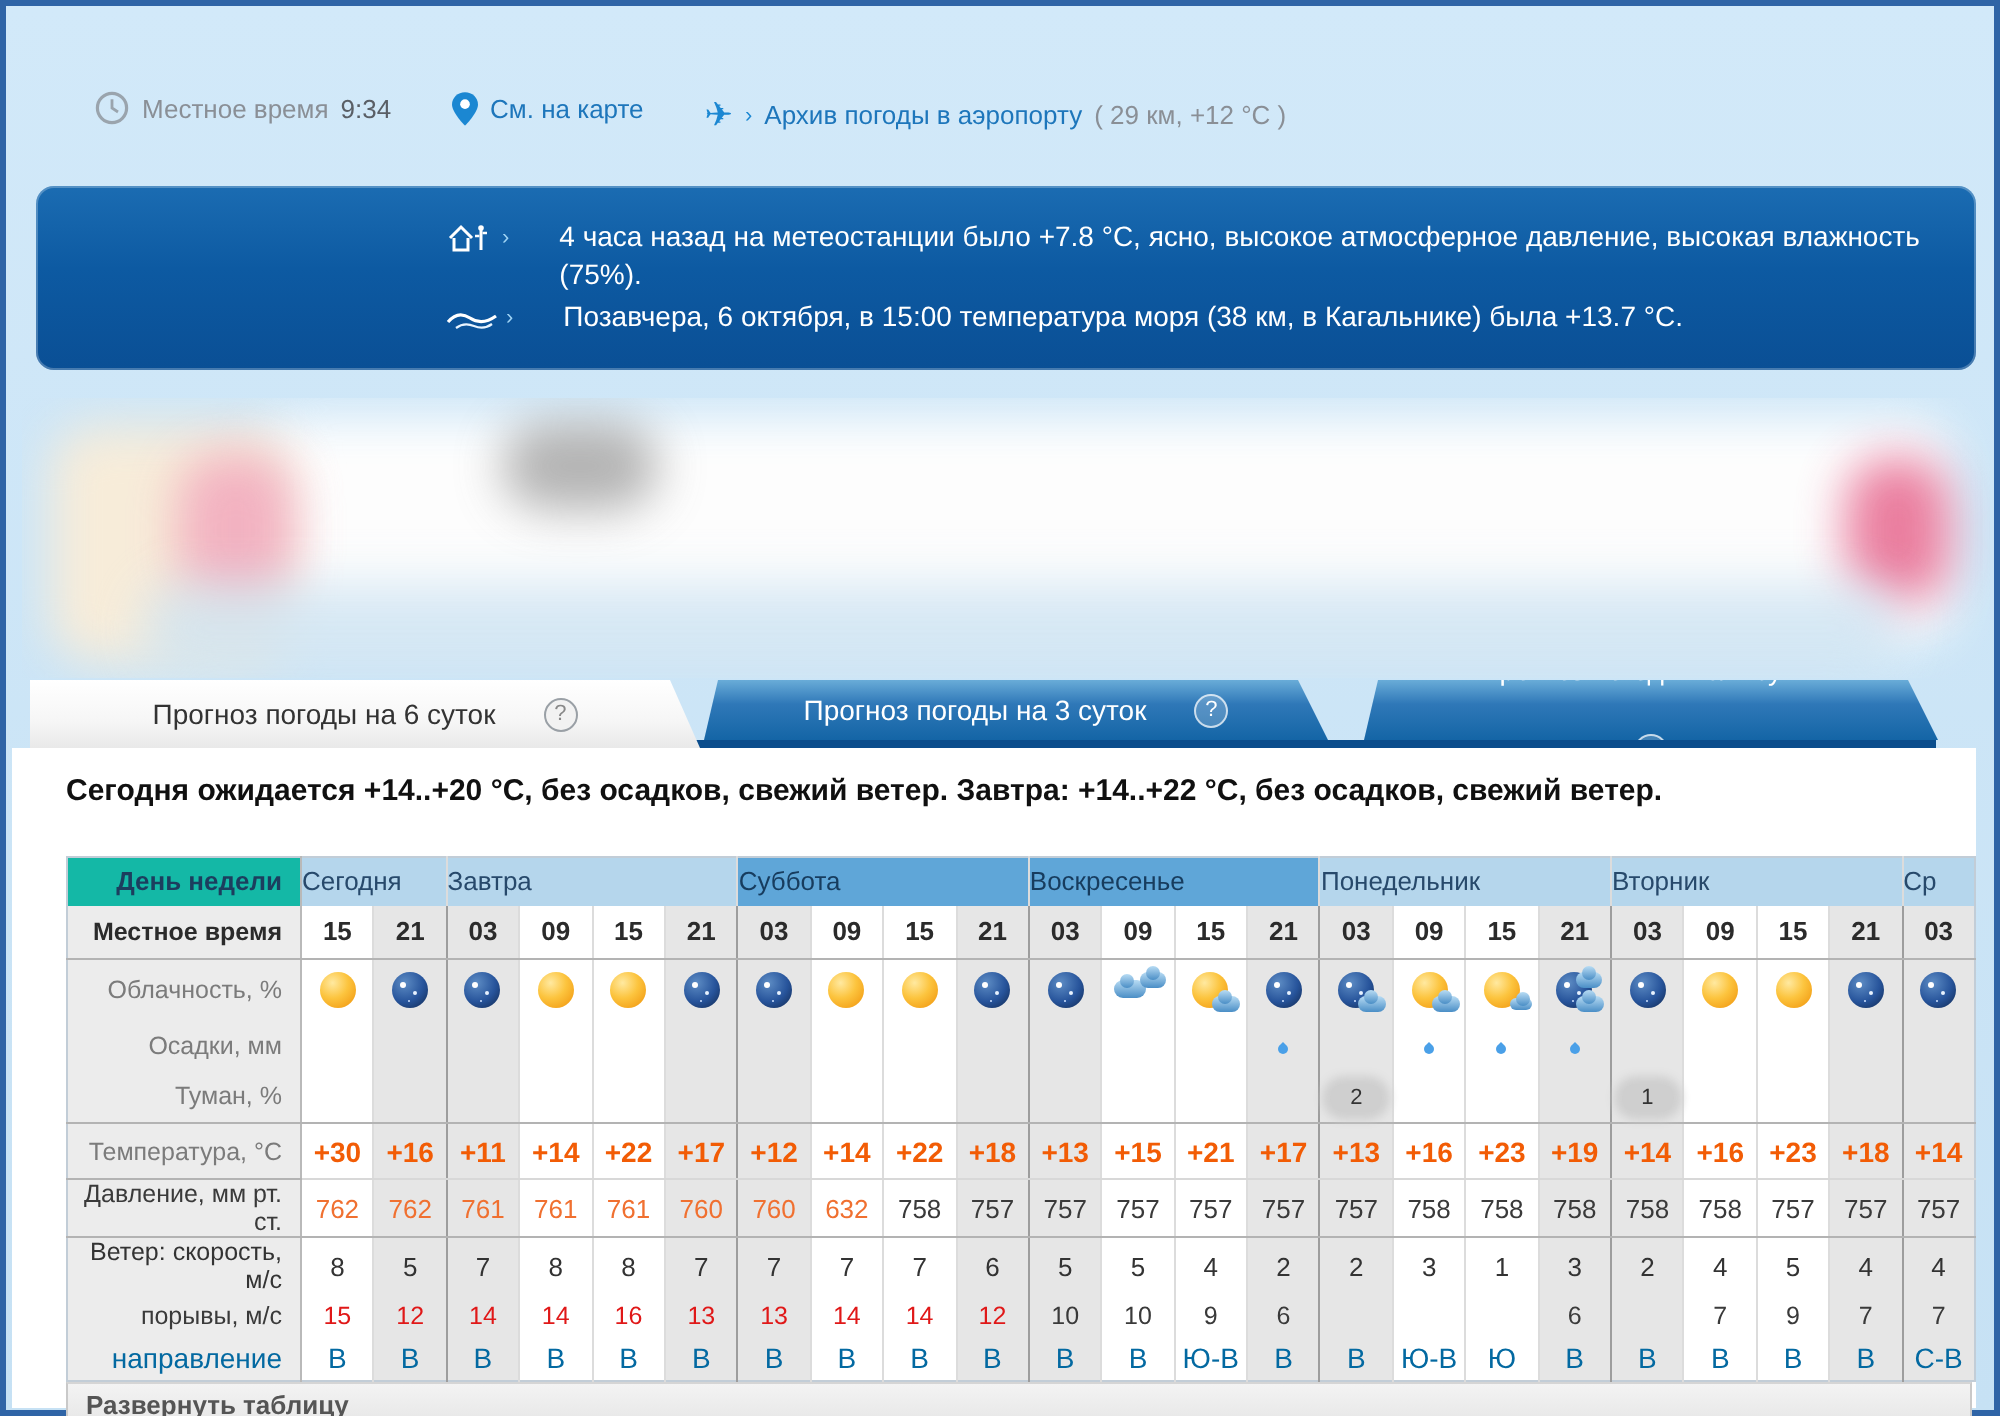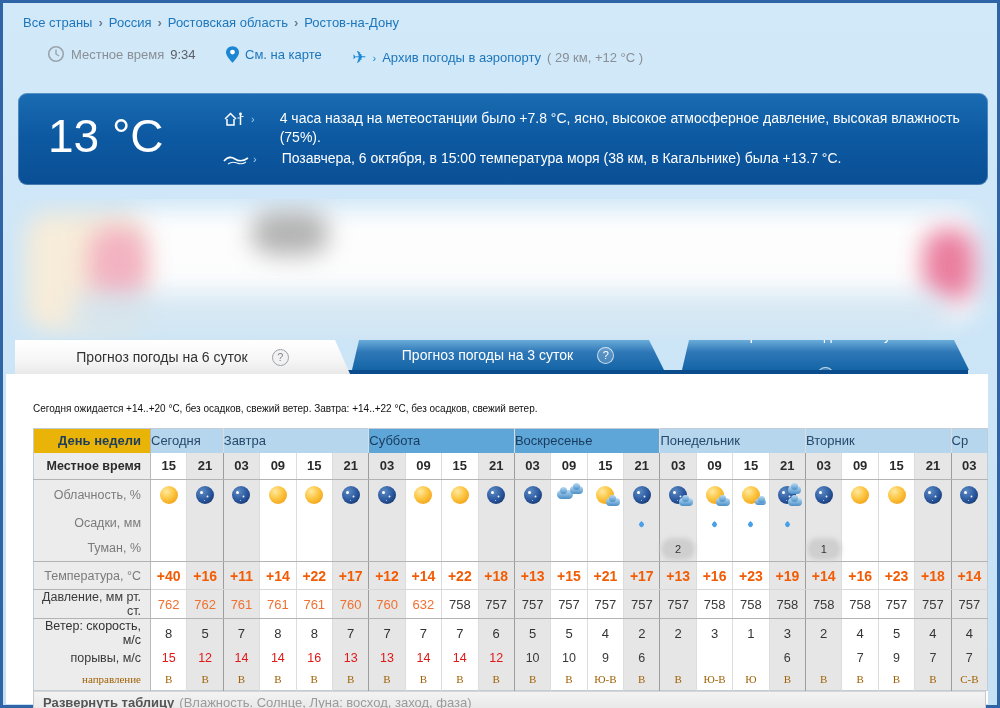--- a/index.html
+++ b/index.html
@@ -57,50 +57,50 @@
        background:rgba(255,255,255,.2);border:1px solid rgba(255,255,255,.7);cursor:pointer;}
   .tab.active{height:34px;color:#333;z-index:2;
        background:linear-gradient(180deg,#ffffff 0%,#f6f6f6 60%,#e9e9e9 100%);
        clip-path:polygon(0 0,calc(100% - 15px) 0,100% 100%,0 100%);}
   .tab.active .qmark{background:#f2f2f2;border:1px solid #9aa0a6;color:#888;}
   .tab:nth-child(2){left:12px;width:335px;}
   .tab:nth-child(3){left:349px;width:312px;}
   .tab:nth-child(4){left:679px;width:287px;flex-direction:column;}
 
   
-  .summary{position:absolute;left:30px;top:400px;font-size:10px;font-weight:normal;color:#101010;}
+  .summary{position:absolute;left:30px;top:384px;font-size:15px;font-weight:bold;color:#101010;}
 
   
   .tablewrap{position:absolute;left:30px;top:425px;width:955px;}
   table.fc{border-collapse:collapse;table-layout:fixed;width:955px;font-size:13px;
            border:1px solid #c2cdd7;background:#fff;}
   col.lblcol{width:117px;}
   td{padding:0;text-align:center;vertical-align:middle;}
   tr.r-head{height:24px;} tr.r-time{height:27px;} tr.r-cloud{height:30px;}
   tr.r-precip{height:26px;} tr.r-fog{height:26px;} tr.r-temp{height:28px;}
   tr.r-press{height:26px;} tr.r-spd{height:26px;} tr.r-gust{height:22px;} tr.r-dir{height:21px;}
   td.lbl{background:#ececec;color:#7b7b7b;font-size:12.5px;text-align:right;padding-right:9px;
          border-right:1px solid #b9b9b9;}
-  td.head-lbl{background:#eab308;color:#1c3e5e;font-weight:bold;font-size:13px;}
+  td.head-lbl{background:#14b8a6;color:#1c3e5e;font-weight:bold;font-size:13px;}
   td.dayhead{background:#b5d6ec;color:#27496b;text-align:left;padding-left:0;border-left:1px solid #8fb3cc;}
   td.dayhead.wkend{background:#5fa6d8;color:#173c5e;}
   td.shade{background:#e6e6e6;}
   td.gstart{border-left:1px solid #9d9d9d;}
   td:not(.gstart):not(.lbl){border-left:1px solid #dcdcdc;}
   tr.r-head td{border-left-color:#8fb3cc;}
   tr.r-time td{font-weight:bold;color:#2b2b2b;border-bottom:1px solid #b3b3b3;}
   tr.r-fog td{border-bottom:1px solid #b3b3b3;}
   tr.r-temp td.temp{color:#f25c05;font-weight:bold;font-size:14px;border-bottom:1px solid #d8d8d8;}
   tr.r-temp td.lbl,tr.r-fog td.lbl,tr.r-time td.lbl,tr.r-press td.lbl{border-bottom:1px solid #b3b3b3;}
   tr.r-press td{color:#3a3a3a;border-bottom:1px solid #b3b3b3;}
   tr.r-press td.hi{color:#f07030;}
   tr.r-spd td{color:#333;}
   tr.r-gust td{color:#3a3a3a;font-size:12.5px;}
   tr.r-gust td.red{color:#e01818;}
-  tr.r-dir td{color:#a16207;font-size:11px;font-family:Liberation Serif, serif;}
+  tr.r-dir td{color:#0369a1;font-size:14px;}
 
   
   .wicon{display:inline-block;width:18px;height:18px;border-radius:50%;position:relative;vertical-align:middle;}
   .sun,.sun-cloud,.sun-cloud-small{background:radial-gradient(circle at 35% 30%,#ffe9a0,#fcc43e 45%,#f29c14 88%);}
   .night,.night-cloud,.night-clouds{background:radial-gradient(circle at 35% 30%,#5d8cc4,#27549b 55%,#15305c 92%);}
   .night::after,.night-cloud::after,.night-clouds::after{content:"";position:absolute;left:4px;top:5px;width:3px;height:3px;
       background:#fff;border-radius:50%;box-shadow:6px 4px 0 -.5px #e8f2ff,3px 8px 0 -1px #cfe2ff;}
   .clouds{background:none;border-radius:0;}
   i.cl{position:absolute;background:linear-gradient(180deg,#b8dcf4,#4a8ec6);border-radius:8px;}
   i.cl::before{content:"";position:absolute;width:7px;height:7px;background:inherit;border-radius:50%;top:-3px;left:3px;}
@@ -118,21 +118,20 @@
       background:linear-gradient(180deg,#f3f3f3,#e6e6e6);display:flex;align-items:center;
       padding-left:9px;box-sizing:border-box;font-size:13px;cursor:pointer;}
   .expandbar b{color:#555;margin-right:5px;}
   .expandbar span.note{color:#9a9a9a;}
 </style>
 </head>
 <body>
 
 <div class="frame">
 
-  <div class="breadcrumb"><a class="bc-link">Все страны</a><span class="bc-sep">›</span><a class="bc-link">Россия</a><span class="bc-sep">›</span><a class="bc-link">Ростовская область</a><span class="bc-sep">›</span><a class="bc-link">Ростов-на-Дону</a></div>
 
   <div class="pagehead">
     <span class="head-item">
       <svg width="18" height="18">
         <circle cx="9" cy="9" r="7.3" fill="none" stroke="#9aa4ad" stroke-width="1.6"></circle>
         <path d="M9 4.6 V9 L12 11" fill="none" stroke="#9aa4ad" stroke-width="1.4"></path>
       </svg>
       <span class="muted">Местное время</span>
       <span class="timeval">9:34</span>
     </span>
@@ -145,21 +144,20 @@
     </span>
     <span class="head-item">
       <span class="plane">✈</span>
       <span class="tinyarrow">›</span>
       <a class="hlink">Архив погоды в аэропорту</a>
       <span class="muted">( 29 км, +12 °C )</span>
     </span>
   </div>
 
   <div class="banner">
-    <div class="big-temp">13 °C</div>
     <div class="bline b1">
       <span class="bicon">
         <svg width="24" height="17" viewBox="0 0 24 17">
           <path d="M2 8 L7.5 2.5 L13 8" fill="none" stroke="#fff" stroke-width="1.5"></path>
           <path d="M4 8 V14 H11 V8" fill="none" stroke="#fff" stroke-width="1.5"></path>
           <path d="M17.5 14 V4" stroke="#fff" stroke-width="1.5"></path>
           <circle cx="17.5" cy="3" r="1.4" fill="#fff"></circle>
           <path d="M14.5 7 h2.2 M18.3 5.5 h2.2" stroke="#fff" stroke-width="1.2"></path>
         </svg>
         <span class="barrow">›</span>
@@ -322,21 +320,21 @@
             <td class="fg"></td>
             <td class="fg shade"></td>
             <td class="fg shade gstart"><span class="fog">1</span></td>
             <td class="fg"></td>
             <td class="fg"></td>
             <td class="fg shade"></td>
             <td class="fg shade gstart"></td>
           </tr>
           <tr class="r-temp">
             <td class="lbl">Температура, °C</td>
-            <td class="temp gstart">+40</td>
+            <td class="temp gstart">+30</td>
             <td class="temp shade">+16</td>
             <td class="temp shade gstart">+11</td>
             <td class="temp">+14</td>
             <td class="temp">+22</td>
             <td class="temp shade">+17</td>
             <td class="temp shade gstart">+12</td>
             <td class="temp">+14</td>
             <td class="temp">+22</td>
             <td class="temp shade">+18</td>
             <td class="temp shade gstart">+13</td>
@@ -454,17 +452,16 @@
             <td class="dir shade gstart">В</td>
             <td class="dir">В</td>
             <td class="dir">В</td>
             <td class="dir shade">В</td>
             <td class="dir shade gstart">С-В</td>
           </tr>
         </tbody>
     </table>
     <div class="expandbar">
       <b>Развернуть таблицу</b>
-      <span class="note">(Влажность. Солнце, Луна: восход, заход, фаза)</span>
     </div>
   </div>
 
 </div>
 
 </body></html>

